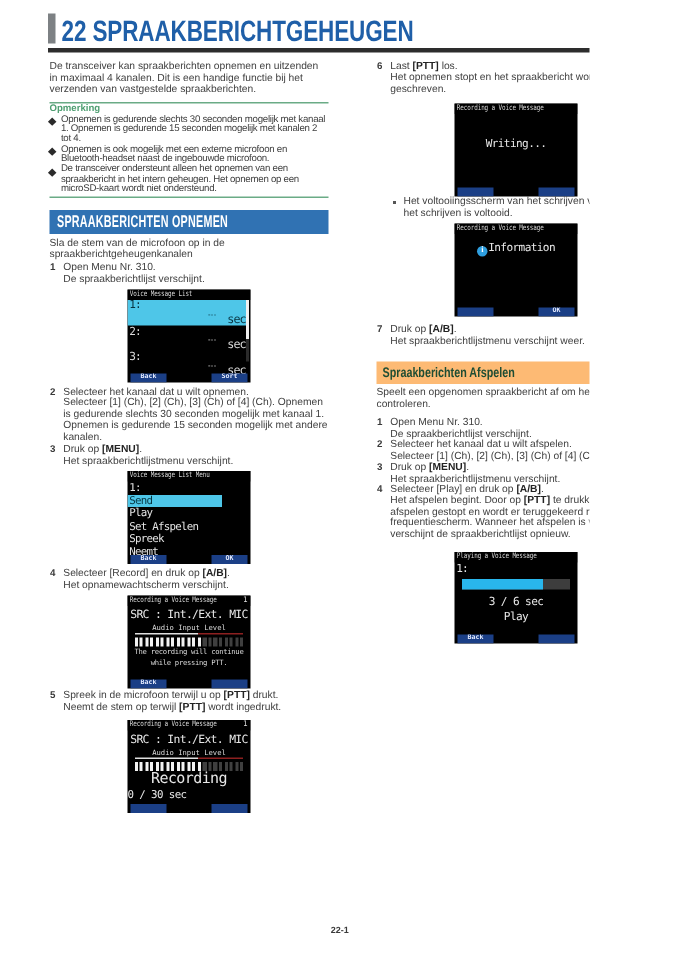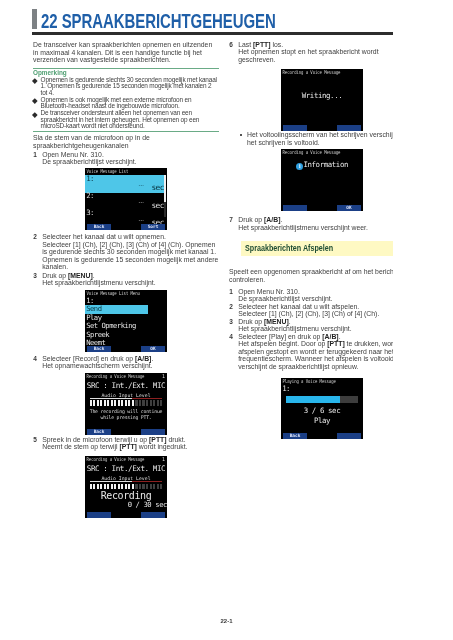--- a/index.html
+++ b/index.html
@@ -9,29 +9,29 @@
 
   
   .chap-bar{position:absolute;left:32px;top:9px;width:5.2px;height:19.5px;background:#7d8184;}
   .chap-title{position:absolute;left:41px;top:10.2px;font-size:19.6px;font-weight:bold;
       color:#1f5fa8;letter-spacing:-0.1px;white-space:nowrap;
       transform:scaleX(0.765);transform-origin:0 0;}
   .chap-rule{position:absolute;left:32px;top:32px;width:390px;height:3.2px;background:#2d2d2d;}
 
   
   .colL{position:absolute;left:33px;top:41px;width:186px;}
-  .colR{position:absolute;left:229px;top:41px;width:187px;}
+  .colR{position:absolute;left:251px;top:41px;width:187px;}
 
   
   .p{font-size:6.85px;line-height:7.7px;margin:0;color:#404040;}
   .bluehead{background:#3072b3;color:#ffffff;margin:0;height:16px;position:relative;}
   .bluehead span{position:absolute;left:4.6px;top:3.3px;font-weight:bold;font-size:11.3px;
       line-height:11px;white-space:nowrap;transform:scaleX(0.635);transform-origin:0 0;
       letter-spacing:0.25px;}
-  .greenhead{background:#fef9c3;margin:12px;height:15px;position:relative;}
+  .greenhead{background:#fdba74;margin:0;height:15px;position:relative;}
   .greenhead span{position:absolute;left:4.2px;top:3.4px;color:#1f4d33;font-weight:bold;
       font-size:9.2px;line-height:9.5px;white-space:nowrap;transform:scaleX(0.78);
       transform-origin:0 0;}
   .note{border-top:0.9px solid #6aab86;border-bottom:0.9px solid #6aab86;padding:0.4px 0 0.8px 0;}
   .note-t{color:#4e9e71;font-weight:bold;font-size:6.4px;line-height:6.8px;}
   .li{position:relative;padding-left:7.6px;font-size:6.45px;line-height:6.5px;color:#404040;margin-top:0.5px;letter-spacing:-0.17px;}
   .li .dm{position:absolute;left:0px;top:2.5px;width:3.6px;height:3.6px;
       background:#2b2b2b;transform:rotate(45deg);font-size:0;line-height:0;color:transparent;}
   .step{position:relative;padding-left:9.2px;font-size:6.85px;line-height:7.45px;color:#404040;}
   .step .n{position:absolute;left:0.3px;top:0;font-weight:bold;color:#3a3a3a;font-size:6.5px;}
@@ -85,21 +85,21 @@
       background:linear-gradient(to right,#e0e0e0 0%,#e0e0e0 58%,#8d2020 58%,#8d2020 100%);}
   .lcd3 .meter,.lcd4 .meter{margin:1.4px auto 0 auto;width:73px;height:5.6px;
       display:flex;justify-content:space-between;}
   .lcd3 .meter i,.lcd4 .meter i{display:block;width:2.1px;height:5.6px;}
   .lcd3 .meter i.on,.lcd4 .meter i.on{background:#f2f2f2;}
   .lcd3 .meter i.off,.lcd4 .meter i.off{background:#3f3f3f;}
   .lcd3 .msg{font-size:4.8px;line-height:6.6px;text-align:center;color:#dcdcdc;margin-top:2.8px;
       letter-spacing:-0.2px;}
   .lcd4 .stat{font-size:10px;line-height:9.6px;text-align:center;color:#e8e8e8;margin-top:1.5px;
       letter-spacing:-0.4px;}
-  .lcd4 .tm{font-size:7.2px;line-height:9.6px;text-align:right;color:#e8e8e8;letter-spacing:-0.4px;}
+  .lcd4 .tm{font-size:7.2px;line-height:9.6px;text-align:left;color:#e8e8e8;letter-spacing:-0.4px;}
 
   
   .lcd5{height:62px;}
   .lcd5 .wtxt{font-size:7.4px;line-height:9px;text-align:center;color:#e8e8e8;margin-top:14.5px;
       letter-spacing:-0.4px;}
 
   
   .lcd6{height:62px;}
   .lcd6 .inforow{text-align:center;margin-top:4px;font-size:7.4px;line-height:9px;
       letter-spacing:-0.4px;}
@@ -141,20 +141,23 @@
       <span>verzenden van vastgestelde spraakberichten.</span>
     </div>
 
     <div class="note" style="margin-top:4px;">
       <div class="note-t">Opmerking</div>
       <div class="li"><span class="dm">◆</span><span>Opnemen is gedurende slechts 30 seconden mogelijk met kanaal 1. Opnemen is gedurende 15 seconden mogelijk met kanalen 2 tot 4.</span></div>
       <div class="li"><span class="dm">◆</span><span>Opnemen is ook mogelijk met een externe microfoon en Bluetooth-headset naast de ingebouwde microfoon.</span></div>
       <div class="li"><span class="dm">◆</span><span>De transceiver ondersteunt alleen het opnemen van een spraakbericht in het intern geheugen. Het opnemen op een microSD-kaart wordt niet ondersteund.</span></div>
     </div>
 
+    <div class="bluehead" style="margin-top:8.5px;">
+        <span>SPRAAKBERICHTEN OPNEMEN</span>
+      </div>
 
     <div class="p" style="margin-top:2.6px;">
       <span>Sla de stem van de microfoon op in de</span><br>
       <span>spraakberichtgeheugenkanalen</span>
     </div>
 
     <div class="step" style="margin-top:1.2px;">
       <span class="n">1</span>
       <span>Open Menu Nr. 310.</span>
     </div>
@@ -197,21 +200,21 @@
       <span>Druk op </span><b>[MENU]</b><span>.</span>
     </div>
     <div class="sub">Het spraakberichtlijstmenu verschijnt.</div>
 
     <div class="lcdwrap" style="margin:3px 0 0 52px;">
       <div class="lcd lcd2">
         <div class="tbar"><span>Voice Message List Menu</span></div>
         <div class="mrow ch">1:</div>
         <div class="mrow sel">Send</div>
         <div class="mrow">Play</div>
-        <div class="mrow">Set Opmerking</div>
+        <div class="mrow">Set Afspelen</div>
         <div class="mrow">Spreek</div>
         <div class="mrow">Neemt</div>
         <div class="sk skL">Back</div>
         <div class="sk skR">OK</div>
       </div>
     </div>
 
     <div class="step" style="margin-top:3px;">
       <span class="n">4</span>
       <span>Selecteer [Record] en druk op </span><b>[A/B]</b><span>.</span>

